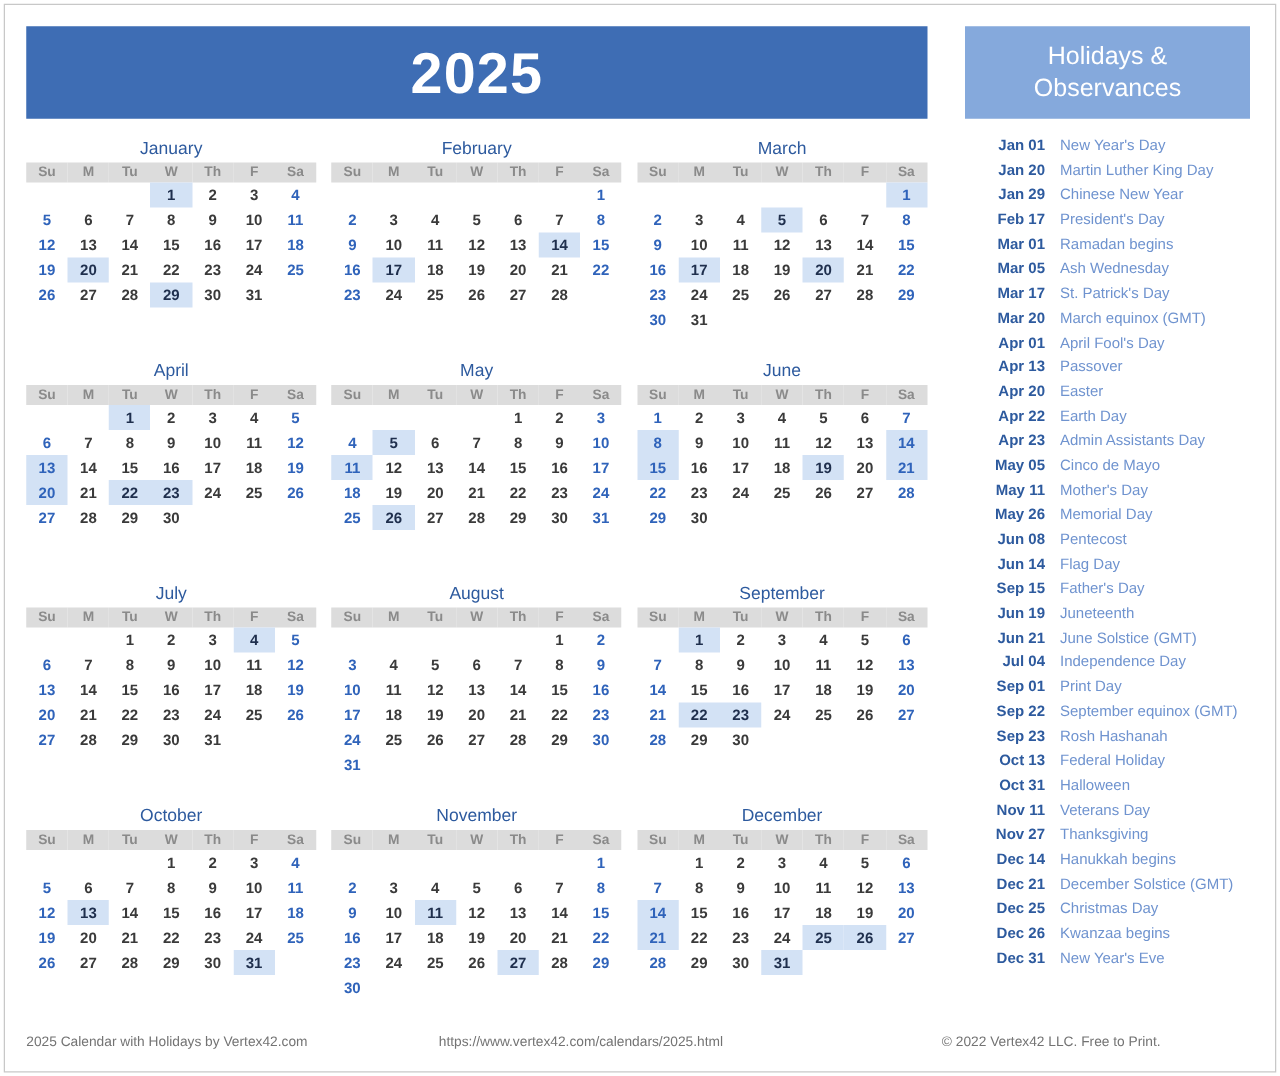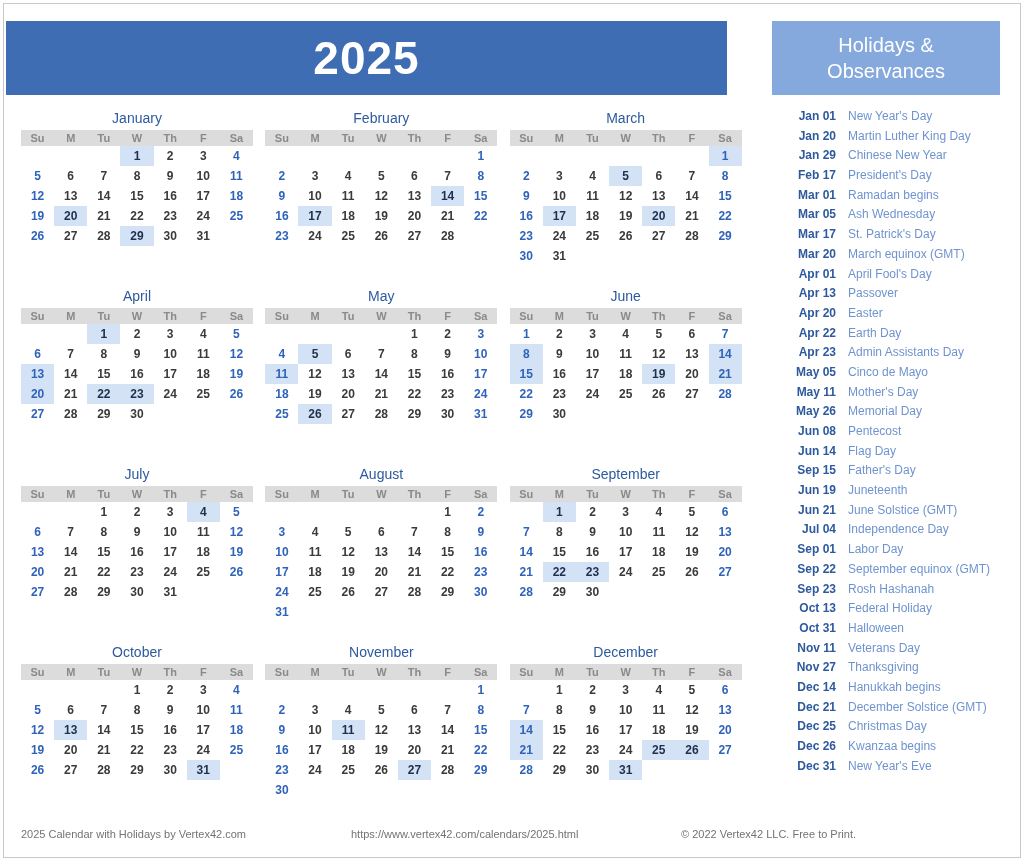--- a/index.html
+++ b/index.html
@@ -26,21 +26,21 @@
     left: 3px; top: 3px;
     width: 1018px; height: 855px;
     border: 1px solid #c8c8c8;
     box-sizing: border-box;
     pointer-events: none;
   }
 
   
   .year-banner {
     position: absolute;
-    left: 6px; top: 21px;
+    left: 21px; top: 21px;
     width: 721px; height: 74px;
     background: #3e6db4;
     display: flex;
     align-items: center;
     justify-content: center;
   }
   .year-text {
     color: #ffffff;
     font-size: 46px;
     font-weight: bold;
@@ -150,21 +150,21 @@
   .footer {
     position: absolute;
     left: 21px; top: 828px;
     width: 980px;
     display: flex;
     font-size: 11px;
     color: #737373;
   }
   .footer-left { width: 330px; text-align: left; }
   .footer-center { width: 330px; text-align: left; }
-  .footer-right { width: 320px; text-align: left; }
+  .footer-right { width: 320px; text-align: center; }
 </style>
 </head>
 <body>
 
 <div class="page">
   <div class="page-border"></div>
 
   <div class="year-banner">
     <div class="year-text">2025</div>
   </div>
@@ -1044,21 +1044,21 @@
         <div class="holiday-row">
           <div class="holiday-date">Jun 21</div>
           <div class="holiday-name">June Solstice (GMT)</div>
         </div>
         <div class="holiday-row">
           <div class="holiday-date">Jul 04</div>
           <div class="holiday-name">Independence Day</div>
         </div>
         <div class="holiday-row">
           <div class="holiday-date">Sep 01</div>
-          <div class="holiday-name">Labor Day</div>
+          <div class="holiday-name">Print Day</div>
         </div>
         <div class="holiday-row">
           <div class="holiday-date">Sep 22</div>
           <div class="holiday-name">September equinox (GMT)</div>
         </div>
         <div class="holiday-row">
           <div class="holiday-date">Sep 23</div>
           <div class="holiday-name">Rosh Hashanah</div>
         </div>
         <div class="holiday-row">

